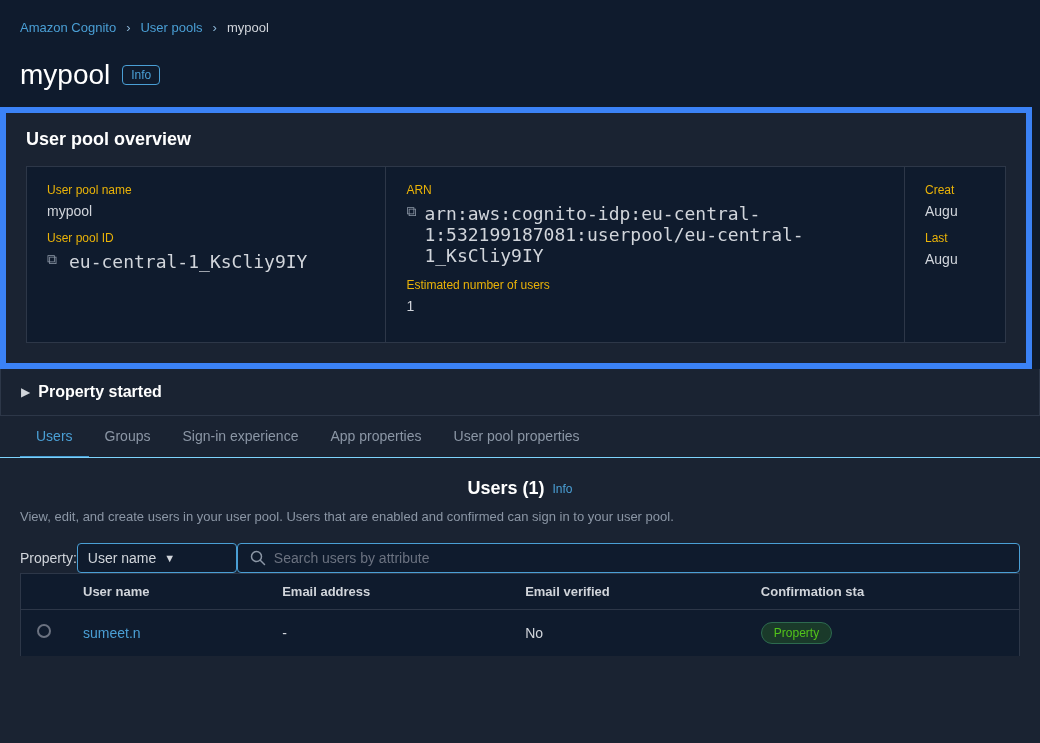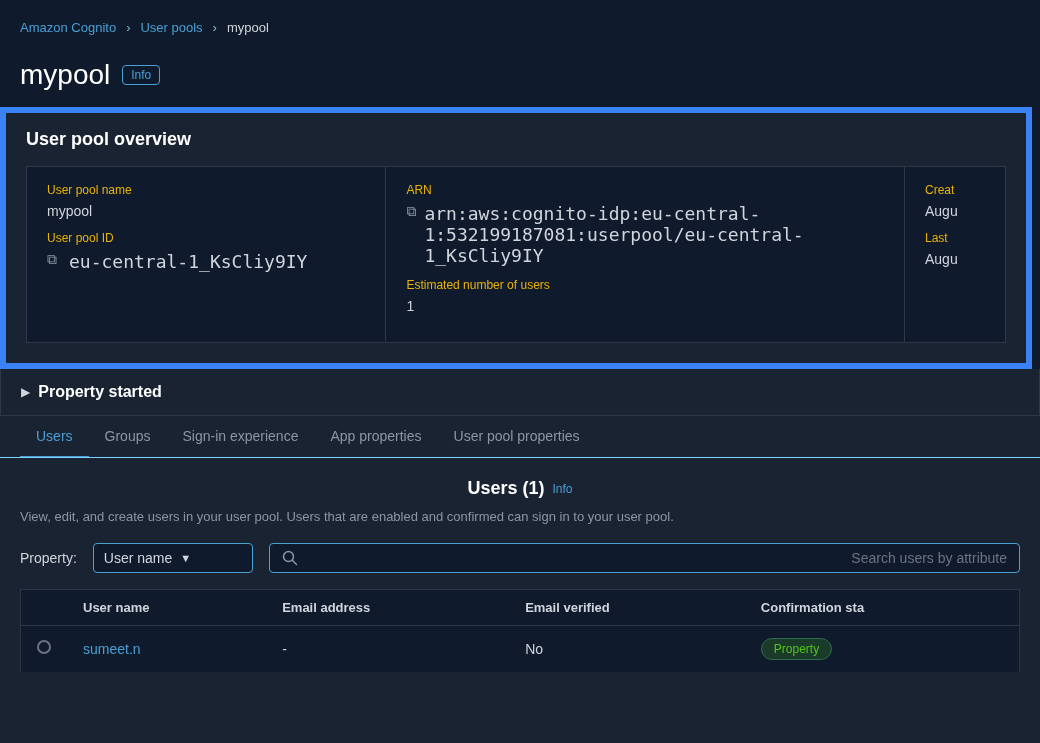--- a/index.html
+++ b/index.html
@@ -177,22 +177,21 @@
     }
     .users-desc {
       color: #8b96a5;
       font-size: 13px;
       margin-bottom: 16px;
       line-height: 1.5;
     }
     .filter-row {
       display: flex;
       align-items: center;
-      gap: 16px;
-      margin-bottom: 16px;
+      gap: 0;
     }
     .filter-label {
       color: #d1d5db;
       font-size: 14px;
       white-space: nowrap;
     }
     .property-select {
       display: flex;
       align-items: center;
       background: #0f1b2d;
@@ -222,21 +221,20 @@
       color: #8b96a5;
       flex-shrink: 0;
     }
     .search-input {
       background: transparent;
       border: none;
       outline: none;
       color: #d1d5db;
       font-size: 14px;
       width: 100%;
-      text-align: right;
     }
     .search-input::placeholder { color: #6b7280; }
 
     
     .users-table {
       width: 100%;
       border-collapse: collapse;
       background: #0f1b2d;
       border: 1px solid #2d3748;
     }

